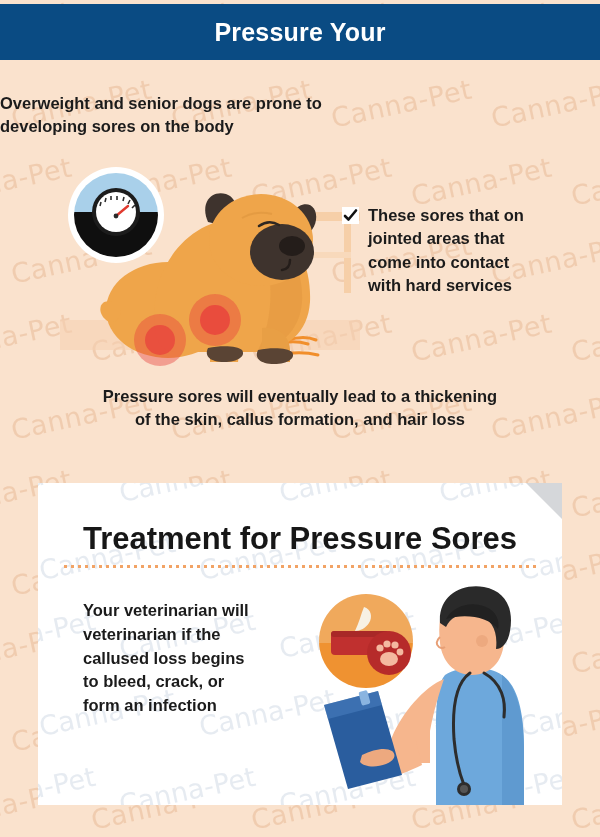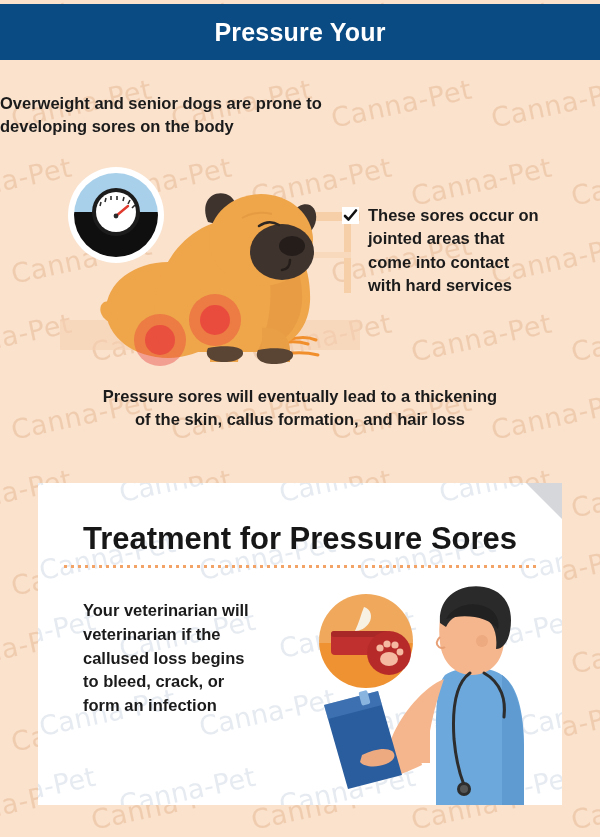--- a/index.html
+++ b/index.html
@@ -365,21 +365,21 @@
     </svg>
   </div>
 
   <div class="bullet-block">
     <div class="check-box">
       <svg width="15" height="15" viewBox="0 0 15 15" xmlns="http://www.w3.org/2000/svg">
         <path d="M2 8 L5.5 11.5 L13 2.5" stroke="#111111" stroke-width="2.6" fill="none" stroke-linecap="round" stroke-linejoin="round"></path>
       </svg>
     </div>
     <div class="bullet-text">
-      <div>These sores occur on</div>
+      <div>These sores that on</div>
       <div>jointed areas that</div>
       <div>come into contact</div>
       <div>with hard services</div>
     </div>
   </div>
 
   <div class="midtext">
     <div>Pressure sores will eventually lead to a thickening</div>
     <div>of the skin, callus formation, and hair loss</div>
   </div>

